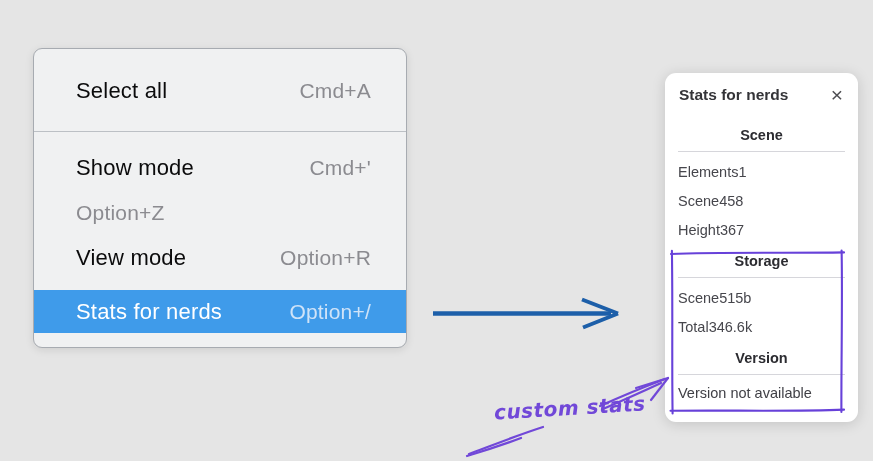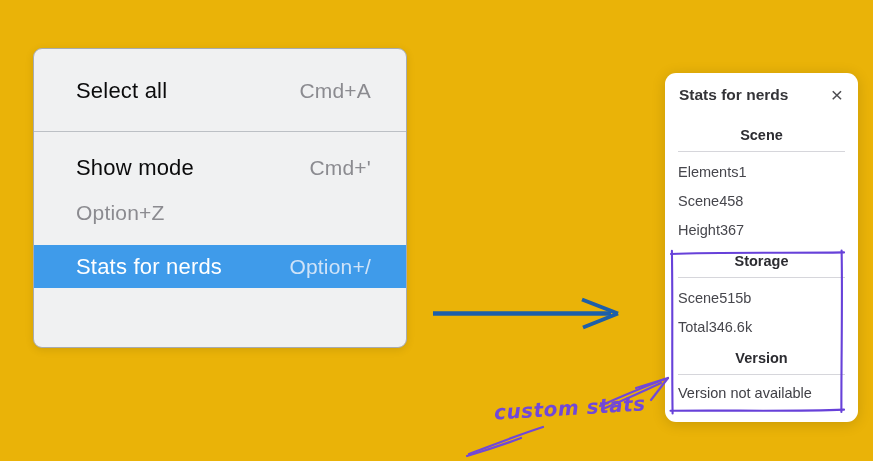--- a/index.html
+++ b/index.html
@@ -1,19 +1,19 @@
 <!DOCTYPE html>
 <html><head>
 <meta charset="utf-8">
 <style>
   * { margin:0; padding:0; box-sizing:border-box; }
   html,body { background:#ffffff; }
   .canvas {
     position:relative; width:873px; height:461px; overflow:hidden;
-    font-family:"Liberation Sans","DejaVu Sans",sans-serif; background:#eab308;
+    font-family:"Liberation Sans","DejaVu Sans",sans-serif; background:#e5e5e5;
   }
 
   
   .menu {
     position:absolute; left:33px; top:48px; width:374px; height:300px;
     background:#f0f1f2; border:1.5px solid #a7abb1; border-radius:9px;
     box-shadow:0 2px 8px rgba(0,0,0,.10); padding-top:19px; font-size:22px;
     letter-spacing:.2px;
   }
   .menu-item {
@@ -81,20 +81,24 @@
       <span class="mi-label">Select all</span>
       <span class="mi-shortcut">Cmd+A</span>
     </div>
     <div class="menu-divider"></div>
     <div class="menu-item">
       <span class="mi-label">Show mode</span>
       <span class="mi-shortcut">Cmd+'</span>
     </div>
     <div class="menu-item">
       <span class="mi-shortcut">Option+Z</span>
+    </div>
+    <div class="menu-item">
+      <span class="mi-label">View mode</span>
+      <span class="mi-shortcut">Option+R</span>
     </div>
     <div class="menu-item active">
       <span class="mi-label">Stats for nerds</span>
       <span class="mi-shortcut">Option+/</span>
     </div>
   </div>
 
   <svg class="flow-arrow" width="202" height="40" viewBox="0 0 202 40">
     <path d="M8,19.5 L186,19.5" stroke="#1d5fa9" stroke-width="4.5" fill="none"></path>
     <path d="M157,5.5 L193,19.5 M158,33.5 L193,19.5" stroke="#1d5fa9" stroke-width="4" fill="none"></path>

